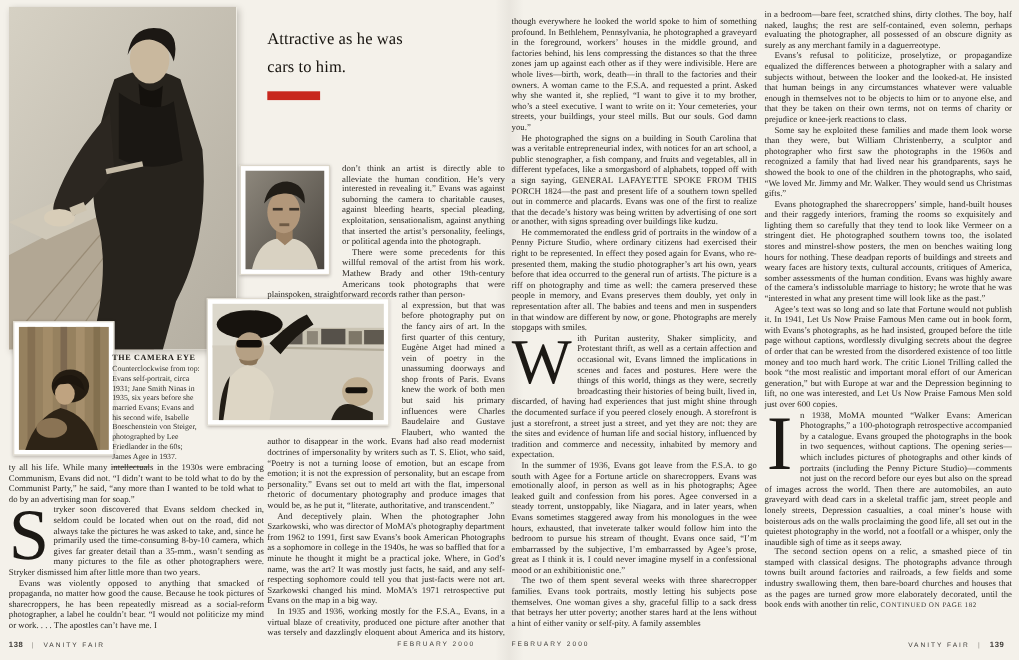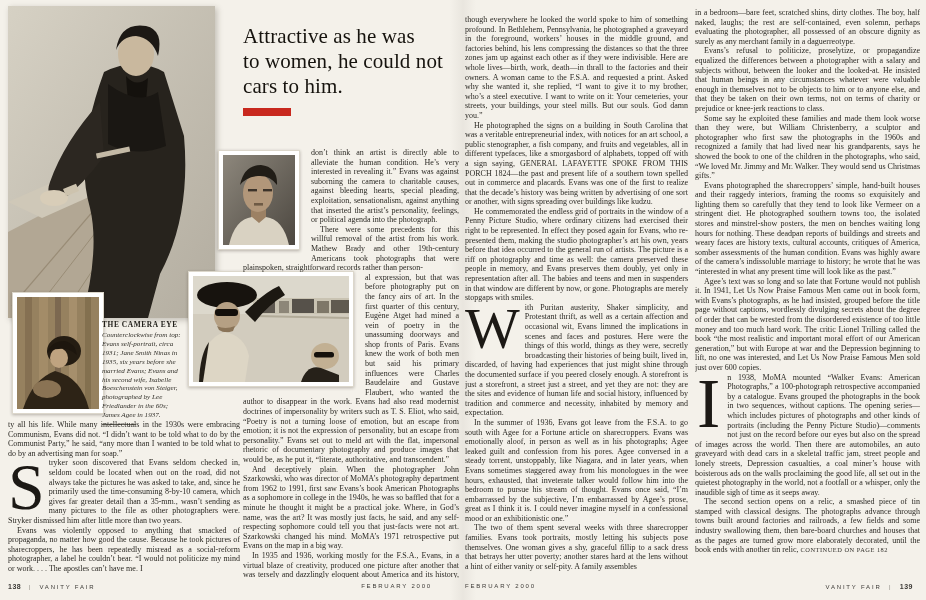--- a/index.html
+++ b/index.html
@@ -16,26 +16,26 @@
   .photo{position:absolute;overflow:hidden;}
   .framed{background:#fff;padding:4px;border:1px solid #dcd7cb;
     box-shadow:0 1px 3px rgba(40,30,20,.30);}
   .photo svg{display:block;}
   #ph-self{left:8px;top:6px;box-shadow:2px 2px 6px rgba(40,30,20,.25);}
   #ph-agee{left:218px;top:150px;}
   #ph-ninas{left:12px;top:292px;}
   #ph-beach{left:188px;top:271px;}
   
   .pullquote{position:absolute;left:243px;top:24px;width:218px;}
-  .pq-line{font-size:21px;line-height:25px;color:#16130e;letter-spacing:.1px;}
+  .pq-line{font-size:15px;line-height:25px;color:#16130e;letter-spacing:.1px;}
   .pq-rule{width:48px;height:8px;background:#c8281e;margin-top:9px;}
   
   .caption{position:absolute;left:102px;top:320px;width:82px;}
   .cap-title{font-size:7.4px;font-weight:bold;letter-spacing:.6px;color:#23211c;margin-bottom:2px;}
-  .cap-body{font-size:7.1px;line-height:8.9px;font-style:italic;color:#32302a;}
+  .cap-body{font-size:7.1px;line-height:8.9px;color:#32302a;}
   .cap-rule{width:34px;border-top:1px solid #6a675f;margin-top:4px;}
   
   .col{position:absolute;font-size:8px;line-height:9.6px;text-align:justify;
     overflow:hidden;color:#2b2924;}
   .col p{margin:0;text-indent:9px;}
   .col p.ni{text-indent:0;}
   #colA{left:8px;top:420px;width:232px;height:158px;}
   #colB{left:243px;top:148px;width:216px;height:430px;}
   #colC{left:465px;top:15px;width:223px;height:563px;}
   #colD{left:695px;top:8px;width:225px;height:563px;}
@@ -149,21 +149,20 @@
   </div>
 
   <div class="caption">
     <div class="cap-title">THE CAMERA EYE</div>
     <div class="cap-body">Counterclockwise from top: Evans self-portrait, circa 1931; Jane Smith Ninas in 1935, six years before she married Evans; Evans and his second wife, Isabelle Boeschenstein von Steiger, photographed by Lee Friedlander in the 60s; James Agee in 1937.</div>
     <div class="cap-rule"></div>
   </div>
 
   <div class="pullquote">
     <div class="pq-line">Attractive as he was</div>
-    <div class="pq-line">to women, he could not</div>
     <div class="pq-line">cars to him.</div>
     <div class="pq-rule" style="background: rgb(200, 40, 30);"></div>
   </div>
 
   <div class="col" id="colA">
     <p class="ni">ty all his life. While many intellectuals in the 1930s were embracing Communism, Evans did not. “I didn’t want to be told what to do by the Communist Party,” he said, “any more than I wanted to be told what to do by an advertising man for soap.”</p>
     <p class="ni"><span class="dropcap dc-s">S</span><span>tryker soon discovered that Evans seldom checked in, seldom could be located when out on the road, did not always take the pictures he was asked to take, and, since he primarily used the time-consuming 8-by-10 camera, which gives far greater detail than a 35-mm., wasn’t sending as many pictures to the file as other photographers were. Stryker dismissed him after little more than two years.</span></p>
     <p>Evans was violently opposed to anything that smacked of propaganda, no matter how good the cause. Because he took pictures of sharecroppers, he has been repeatedly misread as a social-reform photographer, a label he couldn’t bear. “I would not politicize my mind or work. . . . The apostles can’t have me. I</p>
   </div>
 

